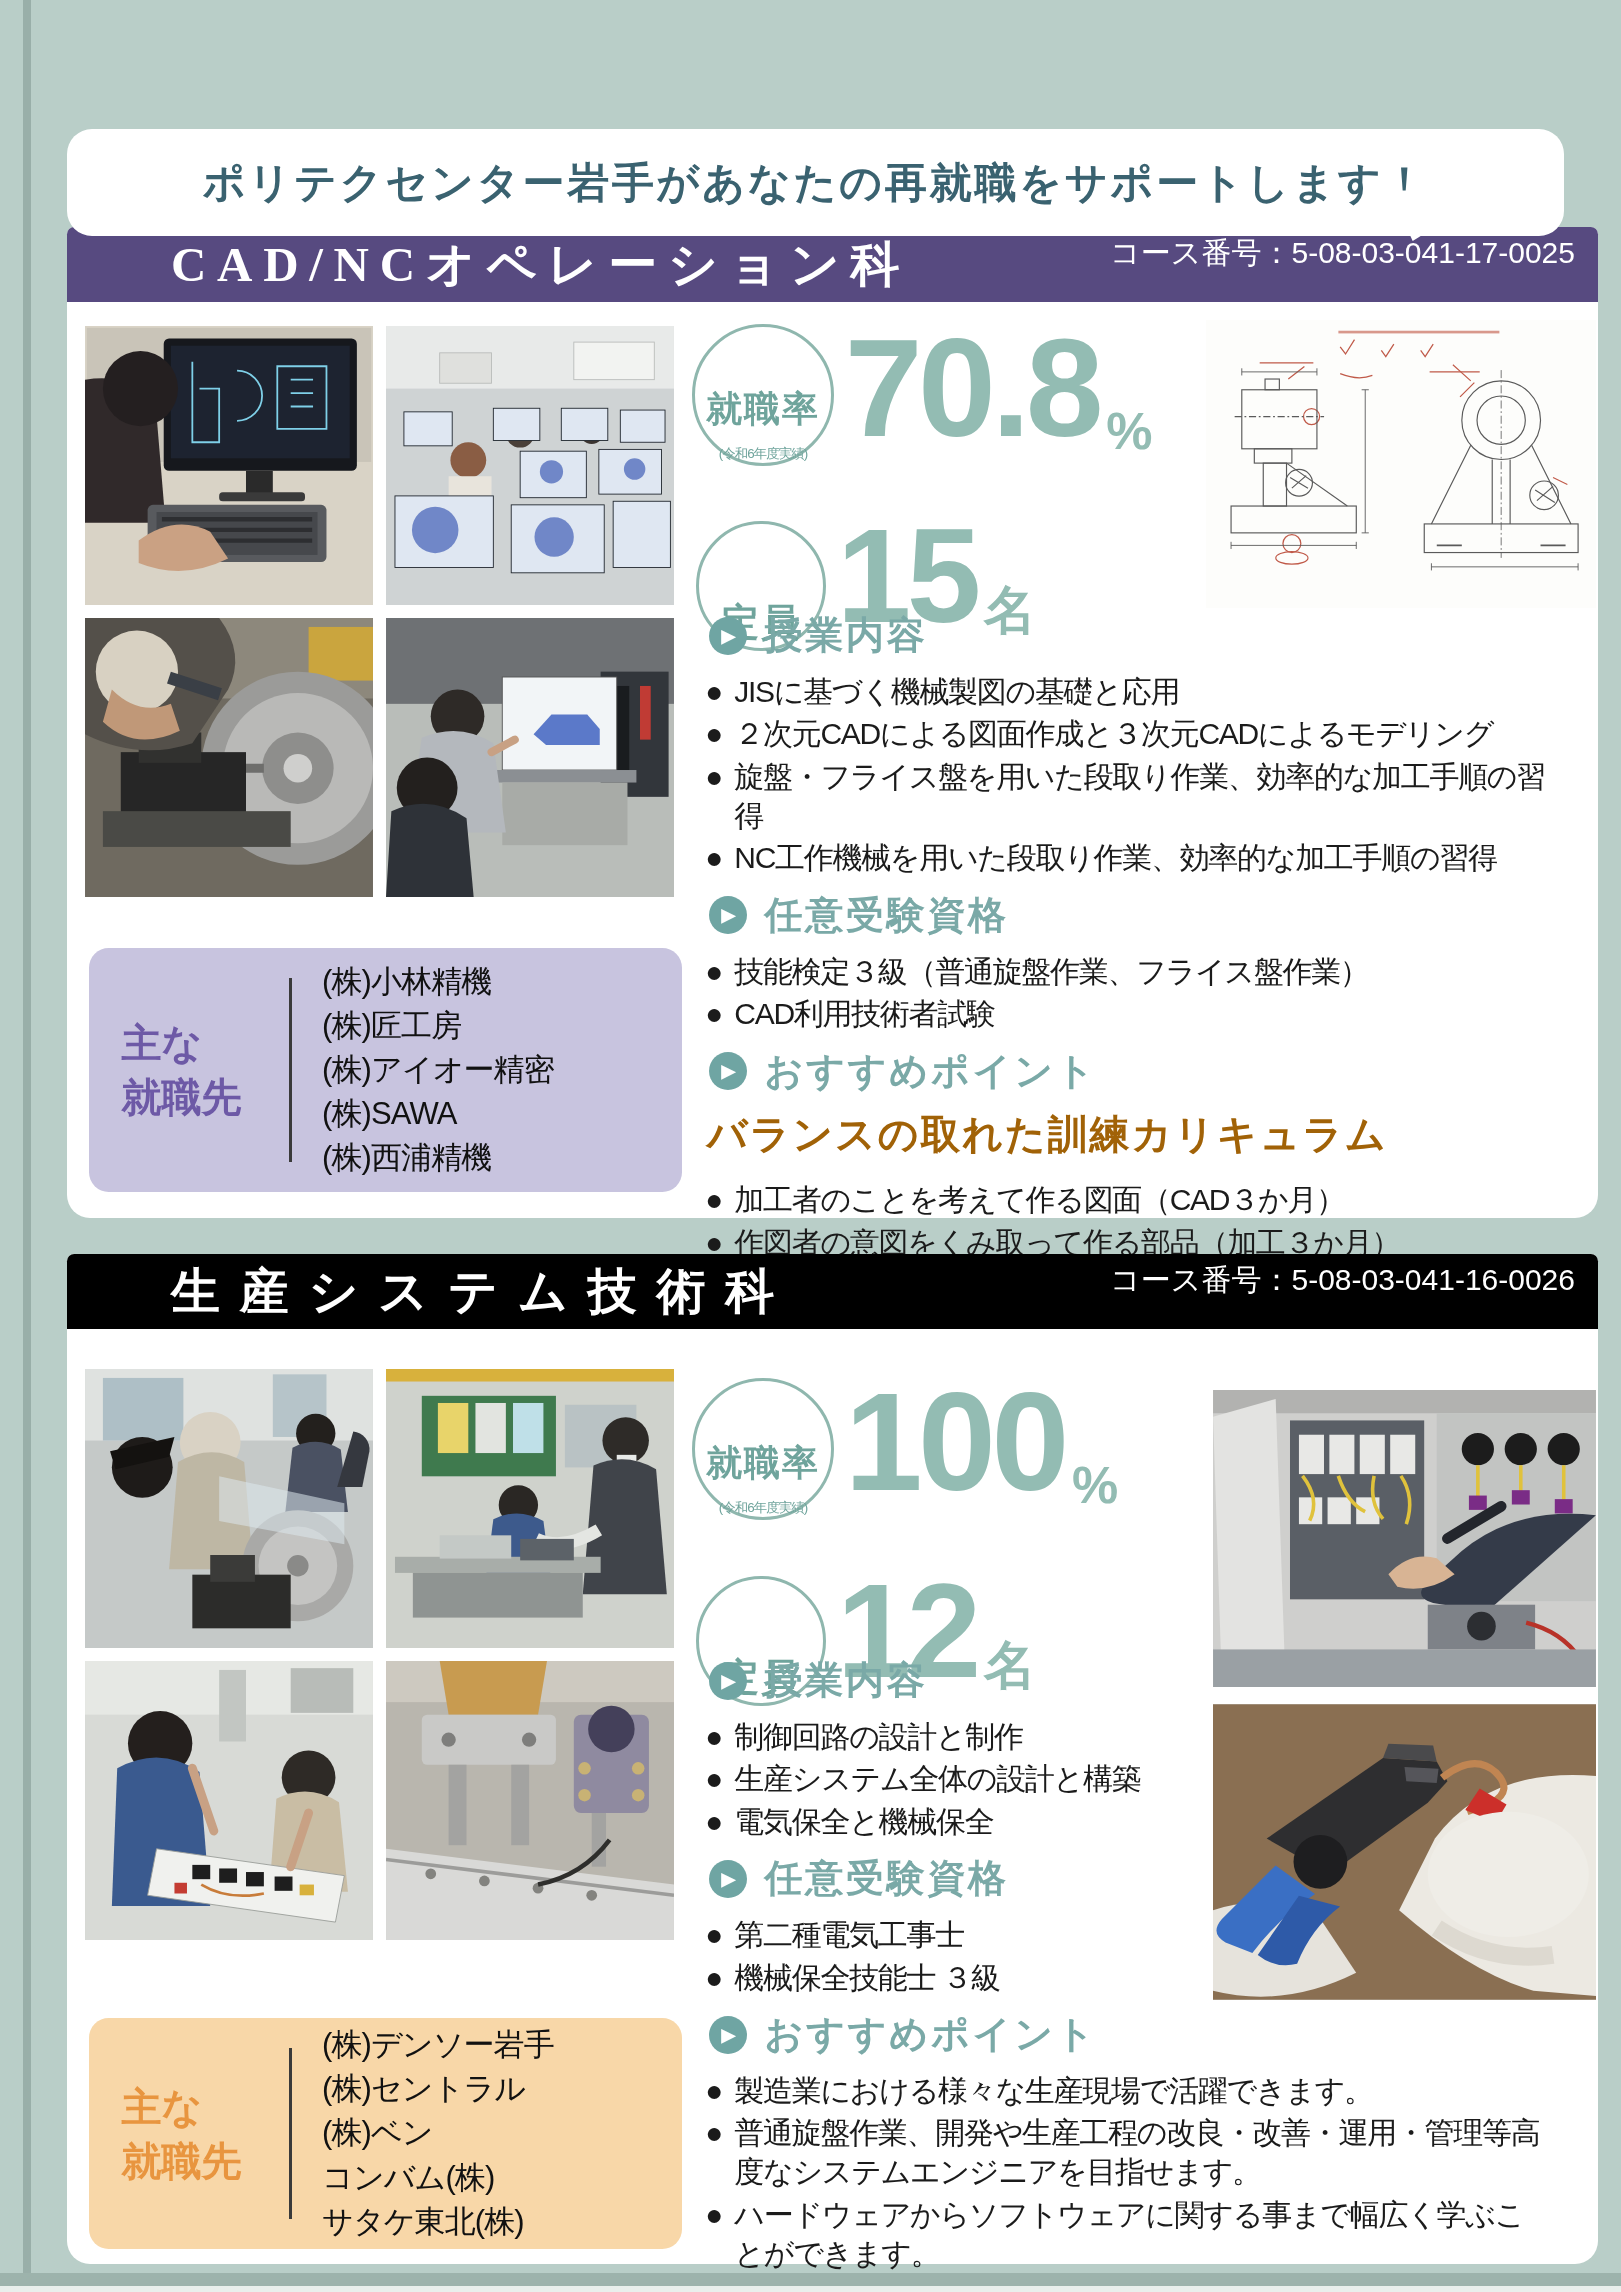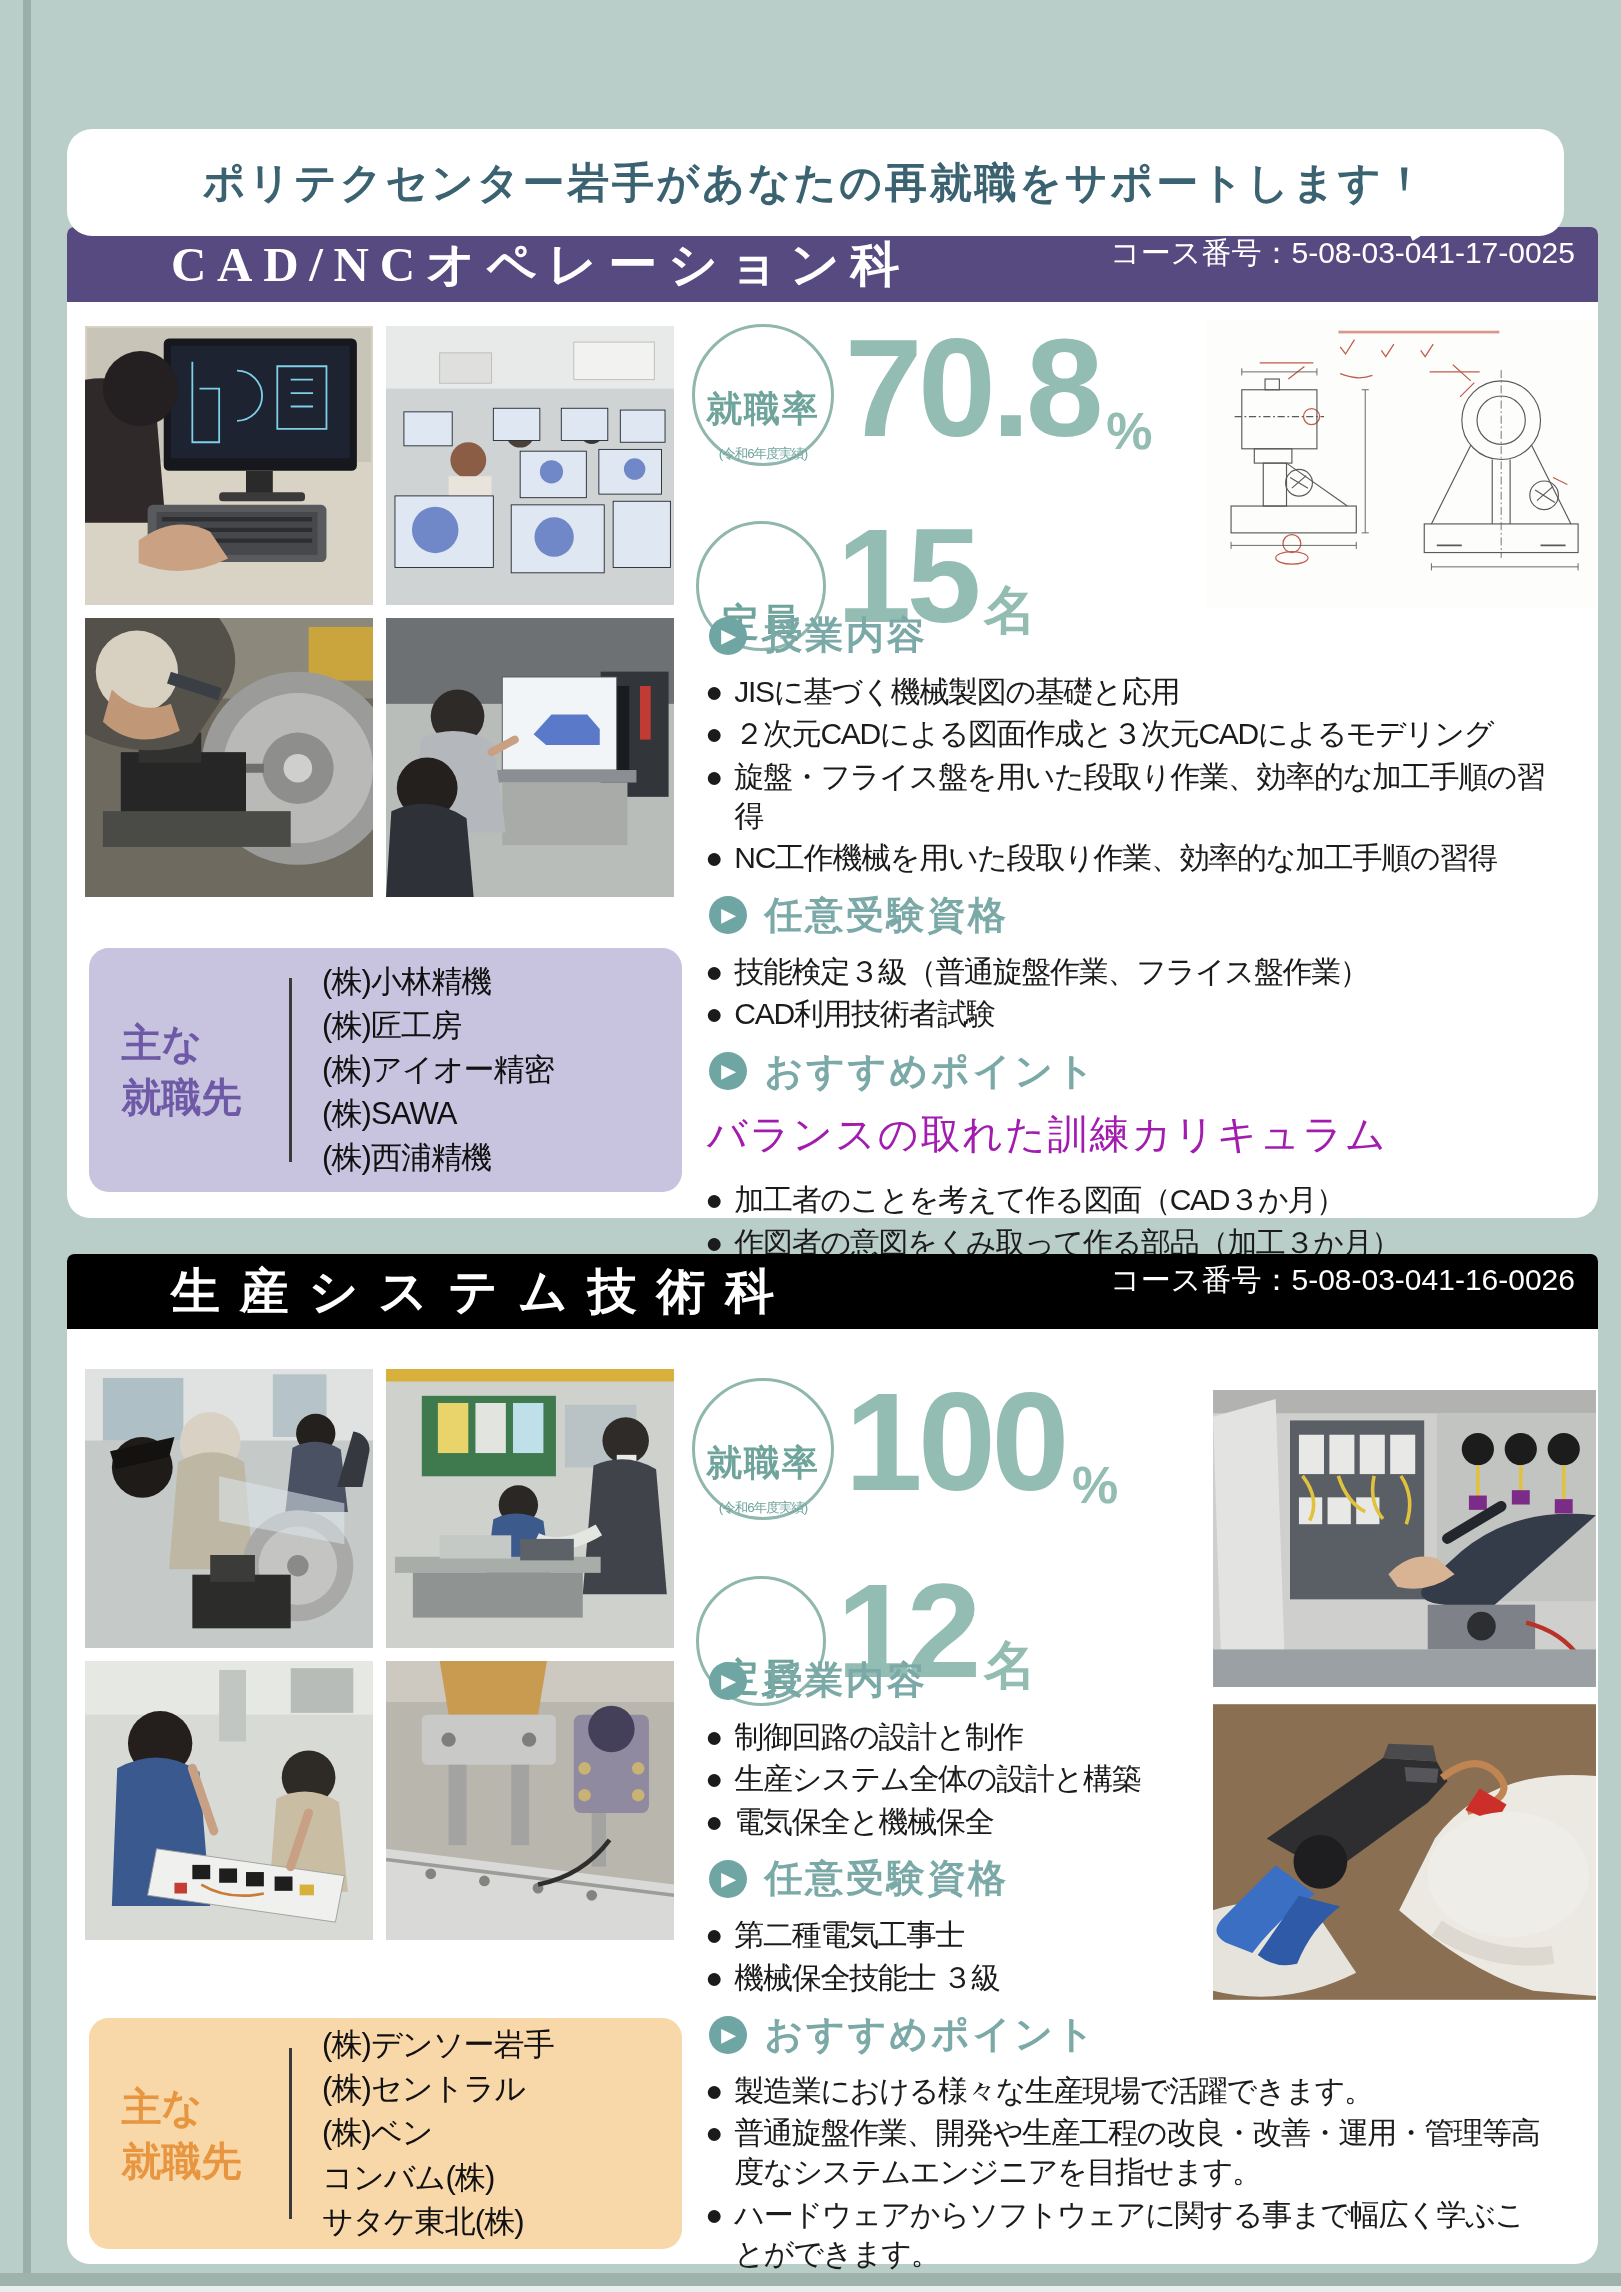--- a/index.html
+++ b/index.html
@@ -65,21 +65,21 @@
   .col{position:absolute;left:638px;width:840px;}
   .card1 .col{top:383px;}
   .card2 .col{top:401px;}
   .sec-head{display:flex;align-items:center;gap:18px;color:#7aa9a7;font-size:38px;font-weight:bold;
     letter-spacing:2.7px;margin:0 0 10.7px 3.6px;}
   .play{width:38px;height:38px;border-radius:50%;background:#6fa5a3;color:#ffffff;display:flex;
     align-items:center;justify-content:center;font-size:18px;padding-left:4.5px;box-sizing:border-box;flex:0 0 auto;}
   .blist{list-style:none;margin:0 0 12.5px 0;padding:0;font-size:30px;color:#1b1b1b;letter-spacing:-1.3px;}
   .blist li{display:flex;margin-bottom:3.6px;line-height:1.3;}
   .blist .b{margin-right:12.5px;flex:0 0 auto;}
-  .highlight{color:#a21caf;font-size:40px;font-weight:normal;letter-spacing:1.8px;margin:5.4px 0 18px 1.8px;}
+  .highlight{color:#a16207;font-size:40px;font-weight:bold;letter-spacing:1.8px;margin:5.4px 0 18px 1.8px;}
 
   
   .emp{position:absolute;display:flex;border-radius:19.7px;}
   .card1 .emp{left:22.4px;top:721px;width:593px;height:244px;background:#c8c4df;}
   .card2 .emp{left:22.4px;top:764px;width:593px;height:231px;background:#f8d7a8;}
   .emp-label{width:168px;display:flex;flex-direction:column;justify-content:center;padding-left:32px;
     font-size:40px;font-weight:bold;line-height:1.35;flex:0 0 auto;}
   .card1 .emp-label{color:#6d59a6;}
   .card2 .emp-label{color:#e8953f;}
   .emp-divider{width:2.7px;background:#3a3a3a;margin:30px 0;flex:0 0 auto;}

